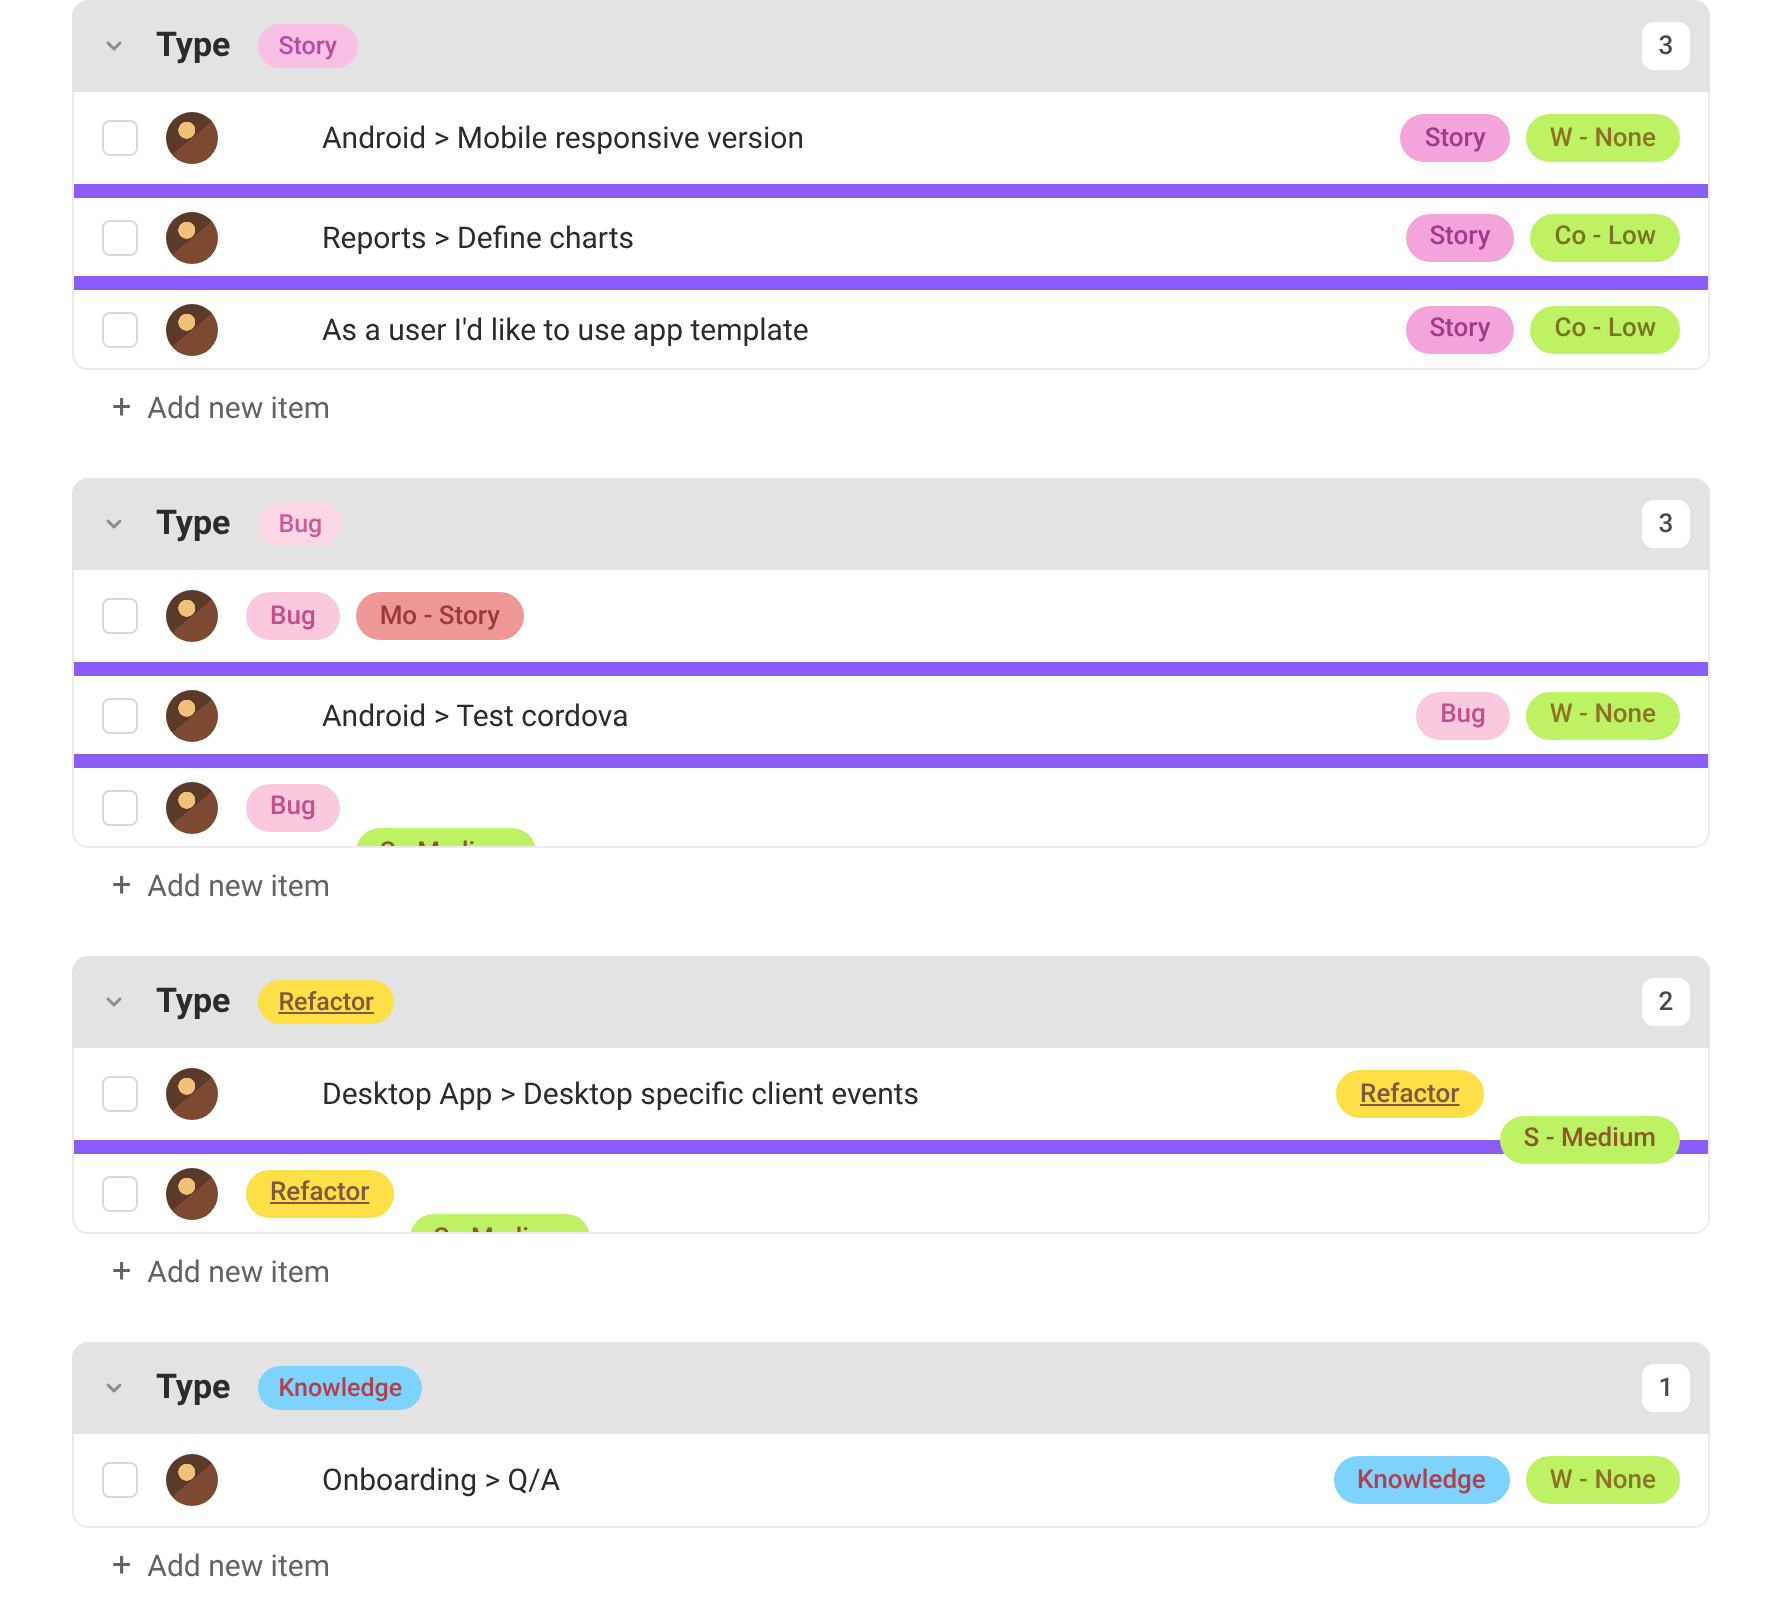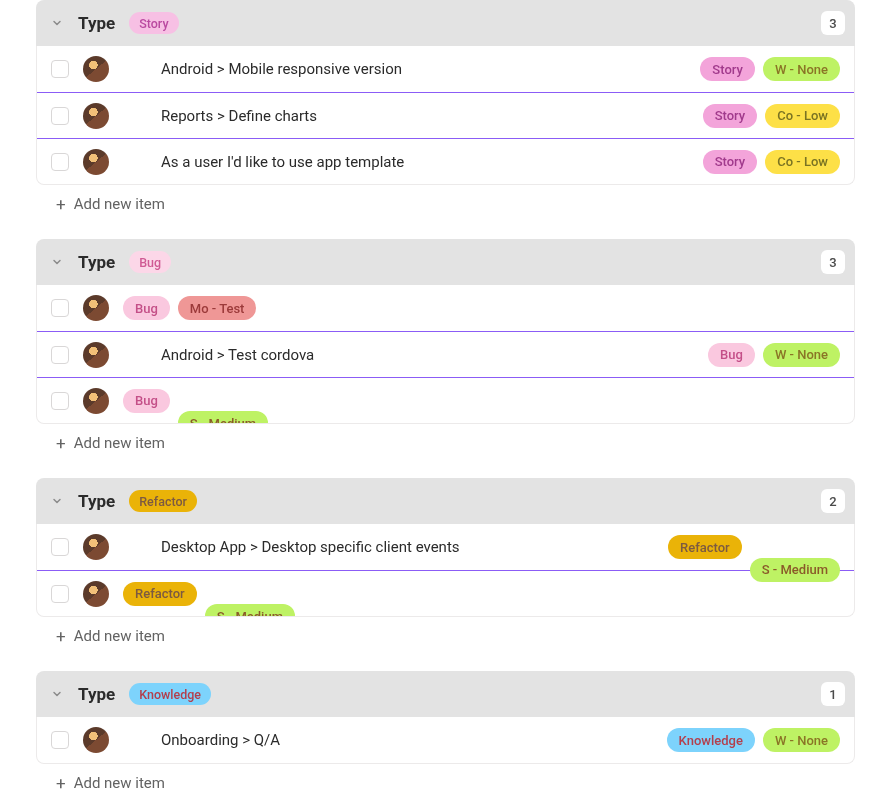--- a/index.html
+++ b/index.html
@@ -67,21 +67,21 @@
     border-radius: 0 0 8px 8px;
     overflow: hidden;
     background: #fff;
   }
   .row {
     display: flex;
     align-items: center;
     height: 46px;
     padding: 0 14px;
     gap: 14px;
-    border-top: 1px solid #8b5cf6;
+    border-top: 7px solid #8b5cf6;
   }
   .row:first-child { border-top: none; }
 
   .checkbox {
     width: 18px; height: 18px;
     border: 1.5px solid #d9d7d7;
     border-radius: 4px;
     background: #fff;
     cursor: pointer;
     flex-shrink: 0;
@@ -122,24 +122,24 @@
     font-size: 17px;
     line-height: 1;
     color: #636363;
   }
 
   
   .c-story-h { background:#f7c0e4; color:#ba49a0; }
   .c-story   { background:#f3a4da; color:#a13a8c; }
   .c-bug-h   { background:#fcd7e8; color:#d05a94; }
   .c-bug     { background:#fac8df; color:#c44f88; }
-  .c-refactor{ background:#eab308; color:#7c5a41; }
+  .c-refactor{ background:#fde047; color:#7c5a41;text-decoration:underline; }
   .c-knowledge{background:#7dd3fc; color:#b33f4c; }
   .c-none    { background:#bef264; color:#8a7526; }
-  .c-low     { background:#fde047; color:#7a7323; }
+  .c-low     { background:#bef264; color:#7a7323; }
   .c-high    { background:#ef9796; color:#9c3a3a; }
   .c-medium  { background:#bef264; color:#8a5a29;margin-top:45px; }
 </style>
 </head>
 <body>
 
 <div class="board" id="board">
     <div class="group">
       <div class="group-header">
         <span class="chev">
@@ -197,21 +197,21 @@
         <span class="pill pill-sm c-bug-h">Bug</span>
         <span class="spacer"></span>
         <span class="count-badge">3</span>
       </div>
       <div class="rows">
         <div class="row">
           <span class="checkbox"></span>
           <span class="avatar"></span>
           <span class="tags">
             <span class="pill c-bug">Bug</span>
-            <span class="pill c-high">Mo - Test</span>
+            <span class="pill c-high">Mo - Story</span>
           </span>
         </div>
         <div class="row">
           <span class="checkbox"></span>
           <span class="avatar"></span>
           <span class="row-title">Android &gt; Test cordova</span>
           <span class="tags">
             <span class="pill c-bug">Bug</span>
             <span class="pill c-none">W - None</span>
           </span>

